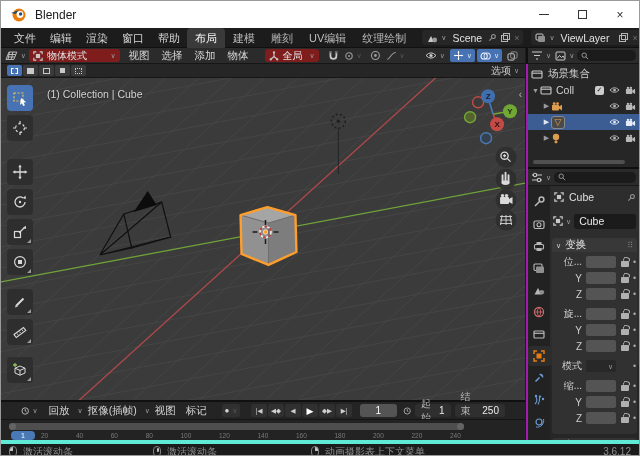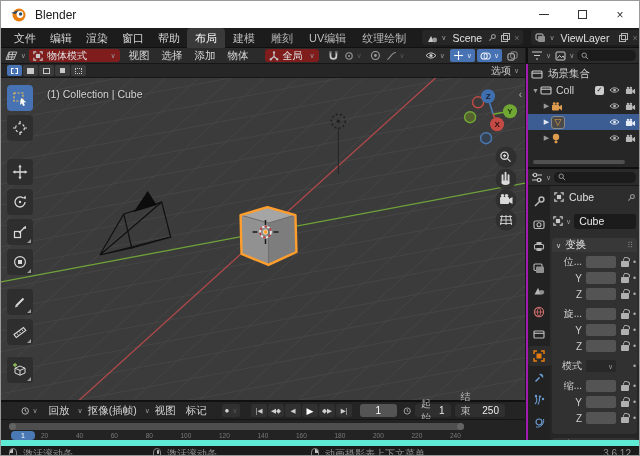--- a/index.html
+++ b/index.html
@@ -118,21 +118,21 @@
   #ruler{left:0;top:418px;width:524px;height:21px;background:#232323;border-top:1px solid #141414}
   #scrollpill{position:absolute;left:8px;top:3px;width:455px;height:7px;background:#4e4e4e;border-radius:4px}
   #scrollpill:before,#scrollpill:after{content:"";position:absolute;top:0;width:7px;height:7px;border-radius:50%;background:#636363}
   #scrollpill:before{left:0}
   #scrollpill:after{right:0}
   #playhead{position:absolute;left:10px;top:11px;width:24px;height:9px;background:#4a7ab5;border-radius:4px;font-size:7px;color:#fff;display:flex;align-items:center;justify-content:center}
   #ticknums{position:absolute;left:40px;top:12px;width:420px;display:flex;justify-content:space-between}
   #ticknums span{font-size:6.5px;color:#7a7a7a}
 
   
-  #statusbar{left:0;top:439px;width:638px;height:15px;background:#1b1b1b;border-top:6px solid #5eead4}
+  #statusbar{left:0;top:439px;width:638px;height:15px;background:#1b1b1b;border-top:4px solid #5eead4}
   .sgroup{position:absolute;top:0;height:15px;display:flex;align-items:center}
   .sgroup .lbl{font-size:10px;color:#8f8f8f;margin-left:6px;white-space:nowrap}
   .mouse{width:8px;height:11px;border:1px solid #808080;border-radius:4px;position:relative}
   .mouse i{position:absolute;background:#c0c0c0;display:block}
   .mouse.l i{left:0;top:0;width:3px;height:4px;border-radius:3px 0 0 0}
   .mouse.m i{left:2.5px;top:1px;width:2px;height:4px;border-radius:1px}
   .mouse.r i{right:0;top:0;width:3px;height:4px;border-radius:0 3px 0 0}
   #version{position:absolute;right:8px;top:0;height:15px;display:flex;align-items:center;font-size:10px;color:#8f8f8f}
 </style>
 </head>

